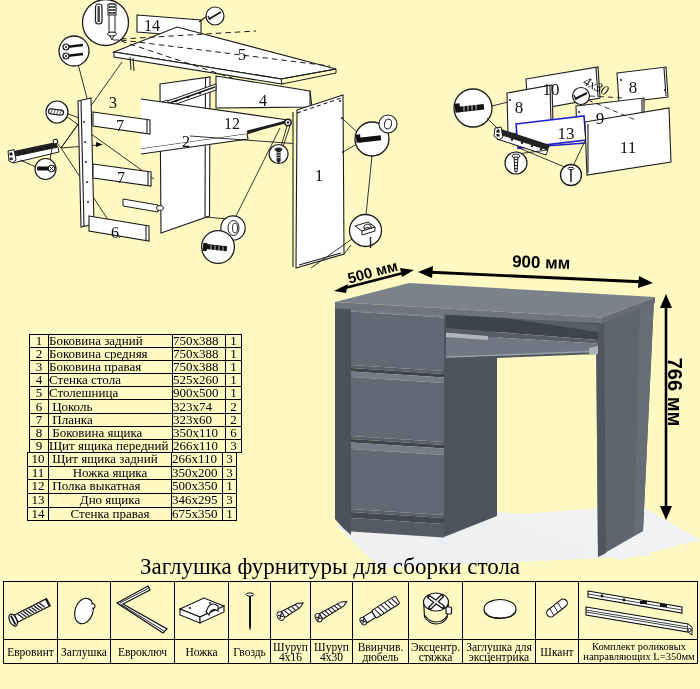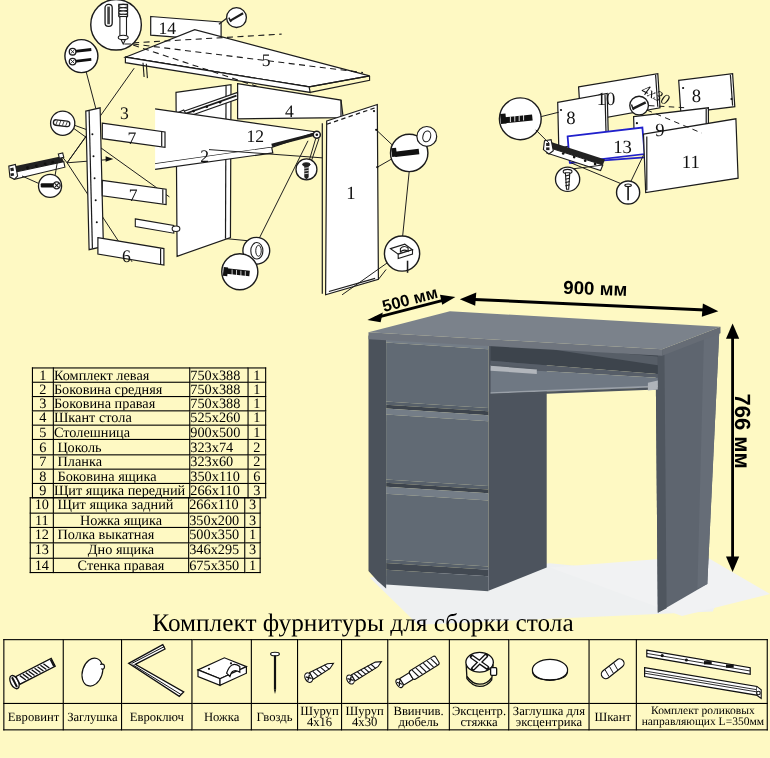--- a/index.html
+++ b/index.html
@@ -367,50 +367,50 @@
 <polygon points="418,272 433,266 432,278"></polygon>
 <polygon points="653,283 639,276 638,288"></polygon>
 <text x="541" y="268" font-family="Liberation Sans, sans-serif" font-size="17" font-weight="bold" text-anchor="middle" transform="rotate(2 541 268)">900 мм</text>
 
 <line x1="666" y1="301" x2="666" y2="513" stroke="#000" stroke-width="2.6"></line>
 <polygon points="666,294 660,308 672,308"></polygon>
 <polygon points="666,520 660,506 672,506"></polygon>
 <text x="668" y="392" font-family="Liberation Sans, sans-serif" font-size="20" font-weight="bold" text-anchor="middle" transform="rotate(90 668 392)">766 мм</text>
 </g>
 </svg>
-<div class="title">Комплект фурнитуры для сборки стола</div>
+<div class="title">Заглушка фурнитуры для сборки стола</div>
 <table class="tblA">
 <colgroup>
         <col style="width:19px">
         <col style="width:124px">
         <col style="width:53px">
         <col style="width:16px">
       </colgroup>
 <tbody>
         <tr>
           <td class="num">1</td>
-          <td class="nm">Комплект левая</td>
+          <td class="nm">Боковина задний</td>
           <td class="sz">750х388</td>
           <td class="qt">1</td>
         </tr>
 <tr>
           <td class="num">2</td>
           <td class="nm">Боковина средняя</td>
           <td class="sz">750х388</td>
           <td class="qt">1</td>
         </tr>
 <tr>
           <td class="num">3</td>
           <td class="nm">Боковина правая</td>
           <td class="sz">750х388</td>
           <td class="qt">1</td>
         </tr>
 <tr>
           <td class="num">4</td>
-          <td class="nm">Шкант стола</td>
+          <td class="nm">Стенка стола</td>
           <td class="sz">525х260</td>
           <td class="qt">1</td>
         </tr>
 <tr>
           <td class="num">5</td>
           <td class="nm">Столешница</td>
           <td class="sz">900х500</td>
           <td class="qt">1</td>
         </tr>
 <tr>

